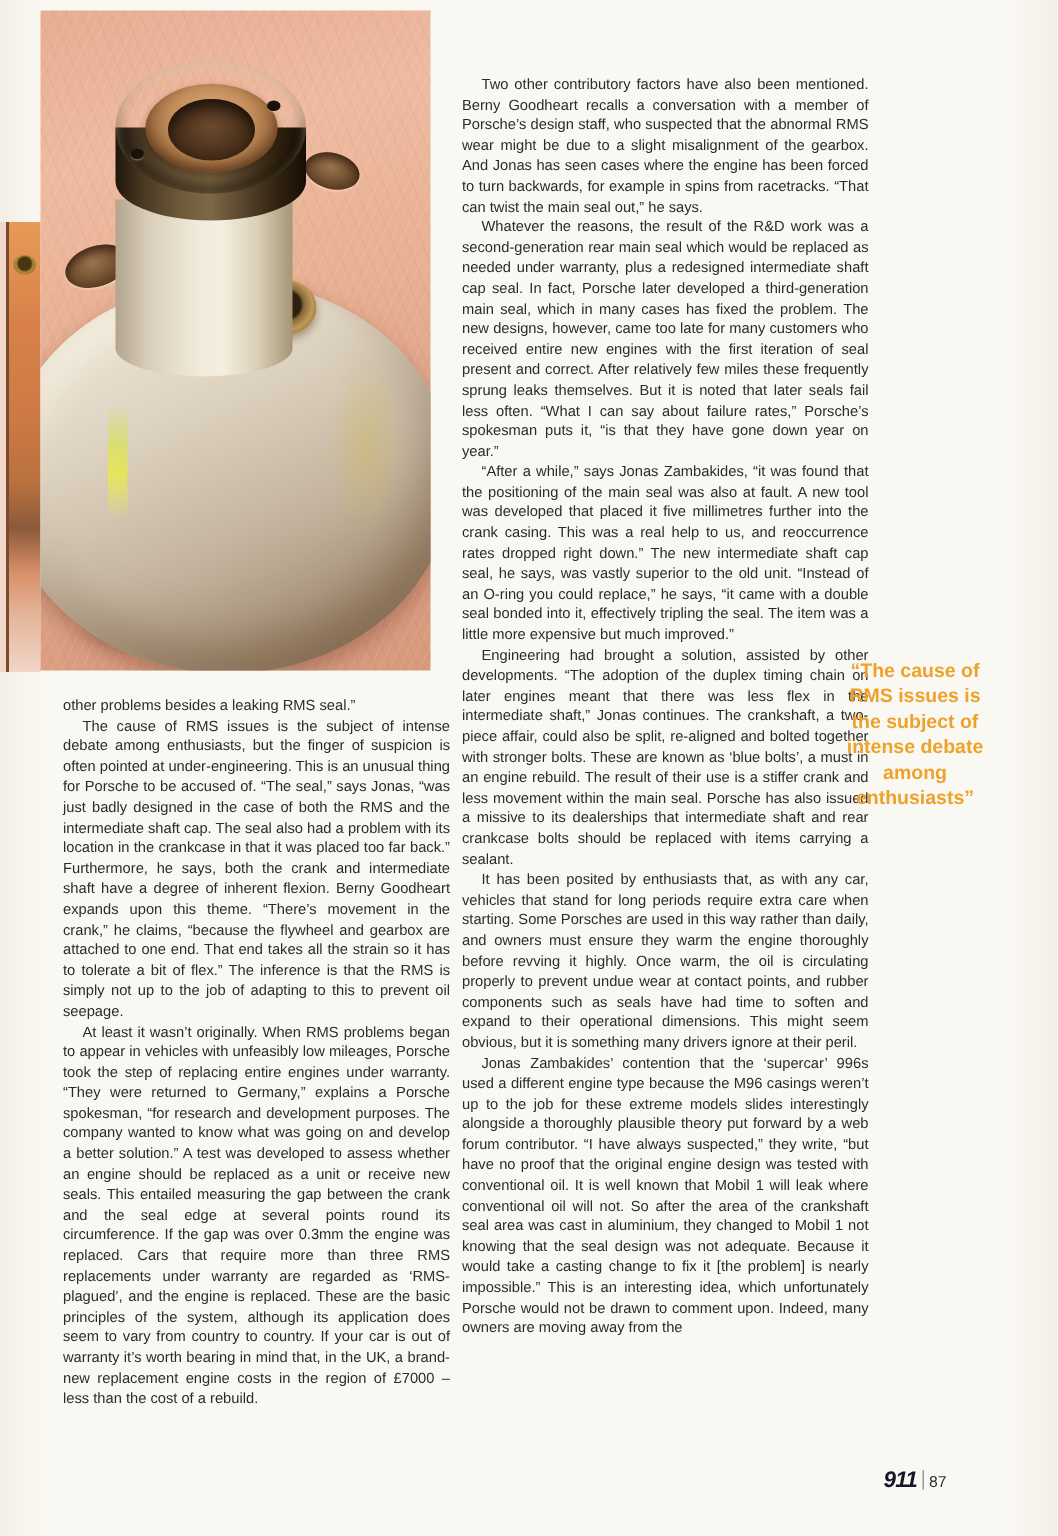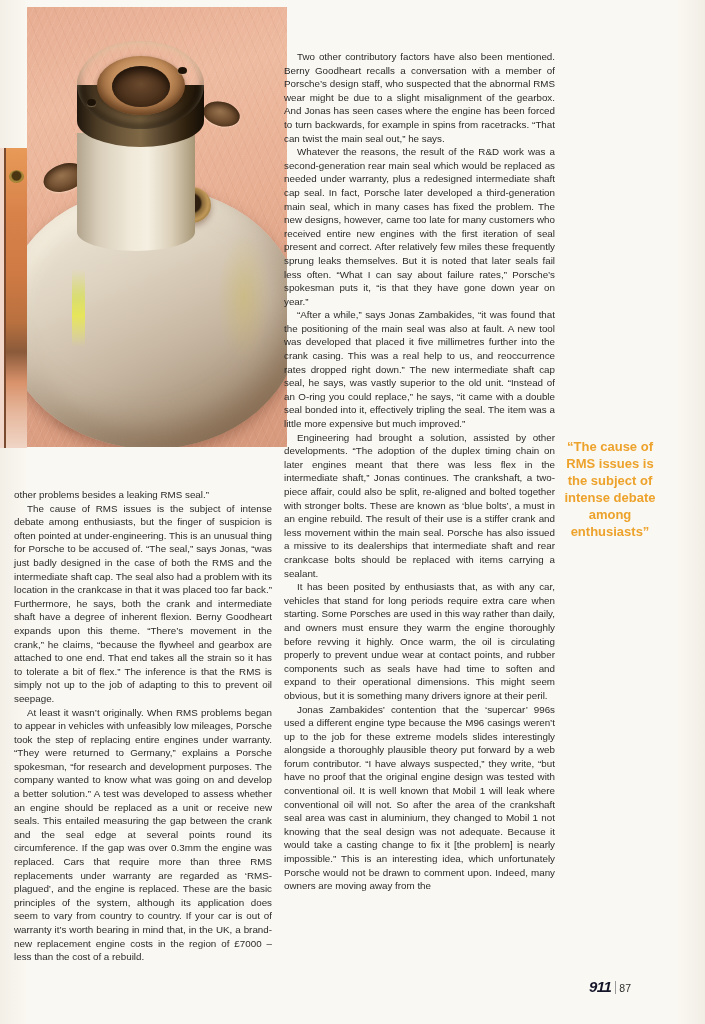--- a/index.html
+++ b/index.html
@@ -59,22 +59,22 @@
   .ph-bore{left:85px;top:59px;width:58px;height:41px;border-radius:50%;
     background:radial-gradient(ellipse at 50% 45%,#6b4a2e 0%,#4e331d 50%,#2e1d0d 100%);
     box-shadow:inset 0 5px 9px rgba(18,10,4,.75);}
   .ph-hole1{left:60px;top:92px;width:9px;height:7px;border-radius:50%;background:#1c1208;box-shadow:0 1px 1px rgba(220,200,160,.4);}
   .ph-hole2{left:151px;top:60px;width:9px;height:7px;border-radius:50%;background:#1c1208;box-shadow:0 1px 1px rgba(220,200,160,.4);}
 
   
   .col{position:absolute;text-align:justify;font-size:9.8px;line-height:13.6px;}
   .col p{margin:0;}
   .col p.ind{text-indent:13px;}
-  .col-left{left:14px;top:464px;width:258px;margin-top:24px;}
-  .col-right{left:284px;top:50px;width:271px;}
+  .col-left{left:42px;top:464px;width:258px;}
+  .col-right{left:308px;top:50px;width:271px;}
 
   
   .pull-quote{position:absolute;left:557px;top:438px;width:106px;
     text-align:center;font-weight:bold;font-size:13px;line-height:17px;color:#eda22b;}
 
   
   .folio{position:absolute;left:560px;top:978px;width:100px;text-align:center;white-space:nowrap;}
   .folio .mag{font-weight:bold;font-style:italic;font-size:15px;color:#15152a;letter-spacing:-.5px;}
   .folio .sep{display:inline-block;width:1px;height:13px;background:#9a9a9a;margin:0 3px 0 4px;vertical-align:-2px;}
   .folio .num{font-size:10.5px;color:#2e2e2e;}

